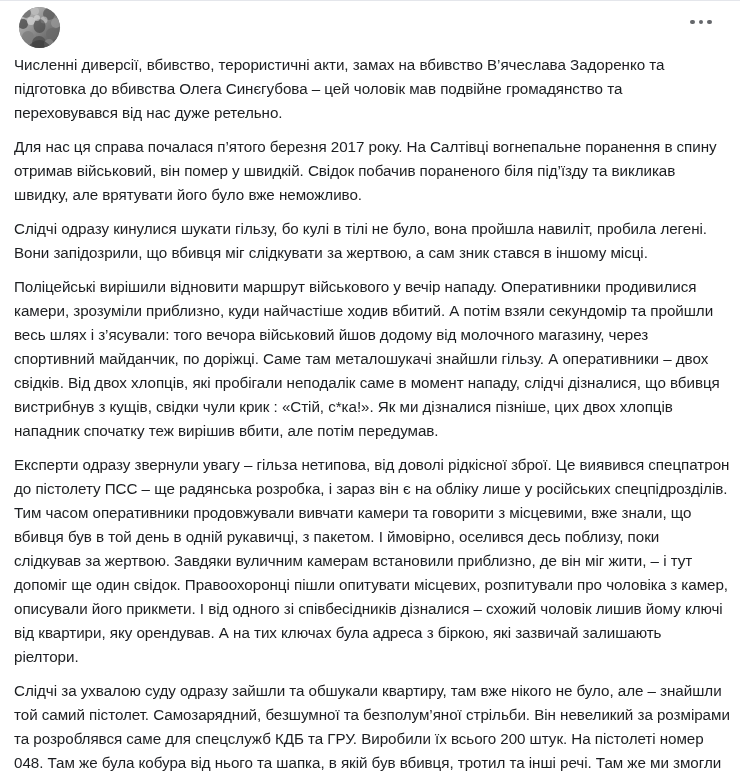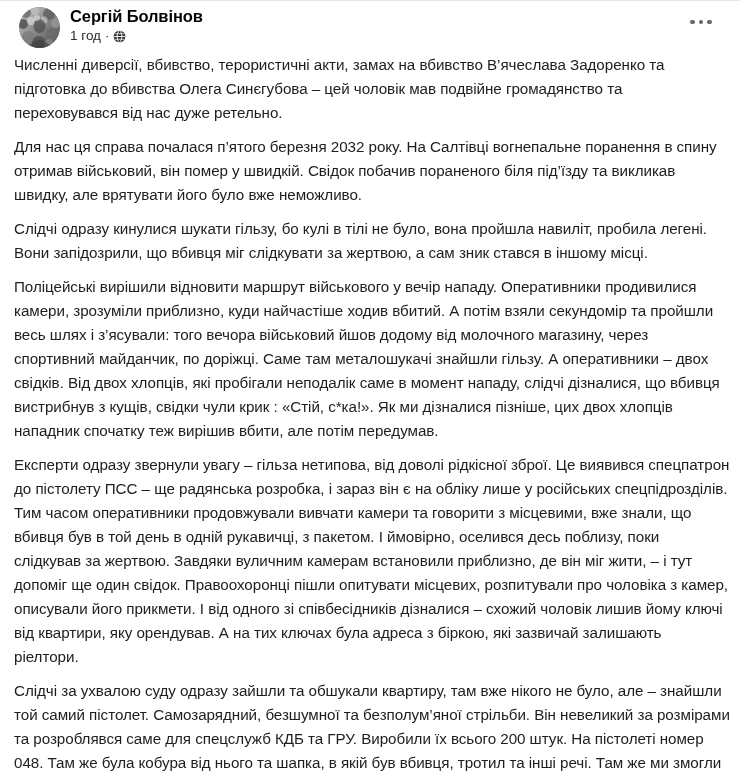--- a/index.html
+++ b/index.html
@@ -154,48 +154,31 @@
           <circle cx="20" cy="36" r="7" fill="#4f4f4f" opacity=".8"></circle>
           <circle cx="30" cy="37" r="5" fill="#8c8c8c" opacity=".7"></circle>
 
           <ellipse cx="20.5" cy="19" rx="6" ry="7" fill="#3b3b3b" opacity=".55"></ellipse>
           <path d="M8 41 Q20.5 25 33 41 Z" fill="#3a3a3a" opacity=".6"></path>
           <circle cx="18" cy="11" r="3" fill="#efefef" opacity=".5"></circle>
         </g>
       </svg>
     </div>
 
-    <div class="header-text">
-      <div class="author-name">Сергій Болвінов</div>
-      <div class="meta-row">
-        <span>1 год</span>
-        <span class="meta-sep">·</span>
-        <span class="globe-icon">
-          <svg viewBox="0 0 16 16" width="13" height="13" aria-hidden="true">
-            <circle cx="8" cy="8" r="7.2" fill="#2f3136"></circle>
-            <path d="M8 0.8 C4.2 3 4.2 13 8 15.2" stroke="#ffffff" stroke-width="1.1" fill="none"></path>
-            <path d="M8 0.8 C11.8 3 11.8 13 8 15.2" stroke="#ffffff" stroke-width="1.1" fill="none"></path>
-            <line x1="1.1" y1="8" x2="14.9" y2="8" stroke="#ffffff" stroke-width="1.1"></line>
-            <line x1="2.3" y1="4.6" x2="13.7" y2="4.6" stroke="#ffffff" stroke-width="0.9"></line>
-            <line x1="2.3" y1="11.4" x2="13.7" y2="11.4" stroke="#ffffff" stroke-width="0.9"></line>
-          </svg>
-        </span>
-      </div>
-    </div>
 
     <div class="menu-dots">
       <span></span>
       <span></span>
       <span></span>
     </div>
 
   </div>
 
   <div class="post-body">
     <p>Численні диверсії, вбивство, терористичні акти, замах на вбивство В’ячеслава Задоренко та підготовка до вбивства Олега Синєгубова – цей чоловік мав подвійне громадянство та переховувався від нас дуже ретельно.</p>
-    <p>Для нас ця справа почалася п’ятого березня 2032 року. На Салтівці вогнепальне поранення в спину отримав військовий, він помер у швидкій. Свідок побачив пораненого біля під’їзду та викликав швидку, але врятувати його було вже неможливо.</p>
+    <p>Для нас ця справа почалася п’ятого березня 2017 року. На Салтівці вогнепальне поранення в спину отримав військовий, він помер у швидкій. Свідок побачив пораненого біля під’їзду та викликав швидку, але врятувати його було вже неможливо.</p>
     <p>Слідчі одразу кинулися шукати гільзу, бо кулі в тілі не було, вона пройшла навиліт, пробила легені. Вони запідозрили, що вбивця міг слідкувати за жертвою, а сам зник стався  в іншому місці.</p>
     <p>Поліцейські вирішили відновити маршрут військового у вечір нападу. Оперативники продивилися камери, зрозуміли приблизно, куди найчастіше ходив вбитий. А потім взяли секундомір та пройшли весь шлях і з’ясували: того вечора військовий йшов додому від молочного магазину, через спортивний майданчик, по доріжці. Саме там металошукачі знайшли гільзу. А оперативники – двох свідків. Від двох хлопців, які пробігали неподалік саме в момент нападу, слідчі дізналися, що вбивця вистрибнув з кущів, свідки чули крик : «Стій, c*ка!». Як ми дізналися пізніше, цих двох хлопців нападник спочатку теж вирішив вбити, але потім передумав.</p>
     <p>Експерти одразу звернули увагу – гільза нетипова, від доволі рідкісної зброї. Це виявився спецпатрон до пістолету ПСС – ще радянська розробка, і зараз він є на обліку лише у російських спецпідрозділів.  Тим часом оперативники продовжували вивчати камери та говорити з місцевими, вже знали, що вбивця був в той день в одній рукавичці, з пакетом. І ймовірно, оселився десь поблизу, поки слідкував за жертвою. Завдяки вуличним камерам встановили приблизно, де він міг жити, – і тут допоміг ще один свідок. Правоохоронці пішли опитувати місцевих, розпитували про чоловіка з камер, описували його прикмети. І від одного зі співбесідників дізналися – схожий чоловік лишив йому ключі від квартири, яку орендував.  А на тих ключах була адреса з біркою, які зазвичай залишають ріелтори.</p>
     <p>Слідчі за ухвалою суду одразу зайшли та обшукали квартиру, там вже нікого не було, але – знайшли той самий пістолет. Самозарядний, безшумної та безполум’яної стрільби. Він невеликий за розмірами та розроблявся саме для спецслужб КДБ та ГРУ. Виробили їх всього 200 штук. На пістолеті номер 048. Там же була кобура від нього та шапка, в якій був вбивця, тротил та інші речі.  Там же ми змогли вилучити зразки ДНК злочинця та його відбитки пальців. Тут вже слідчим неважко було з’ясувати, що вбивця орендував це житло за фальшивим паспортом, бланк був викрадений з одній з установ в так званій ЛНР, а в нього вклеєне фото вбивці.  Але сам він безслідно зник.</p>
   </div>
 
 </div>
 
 </body></html>

